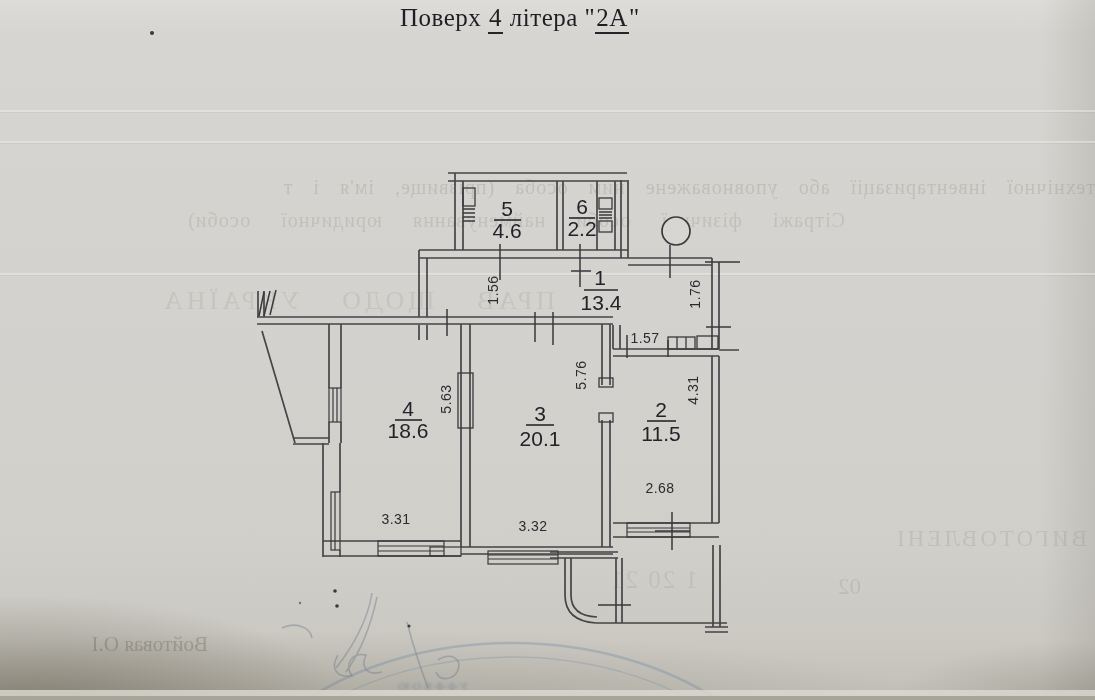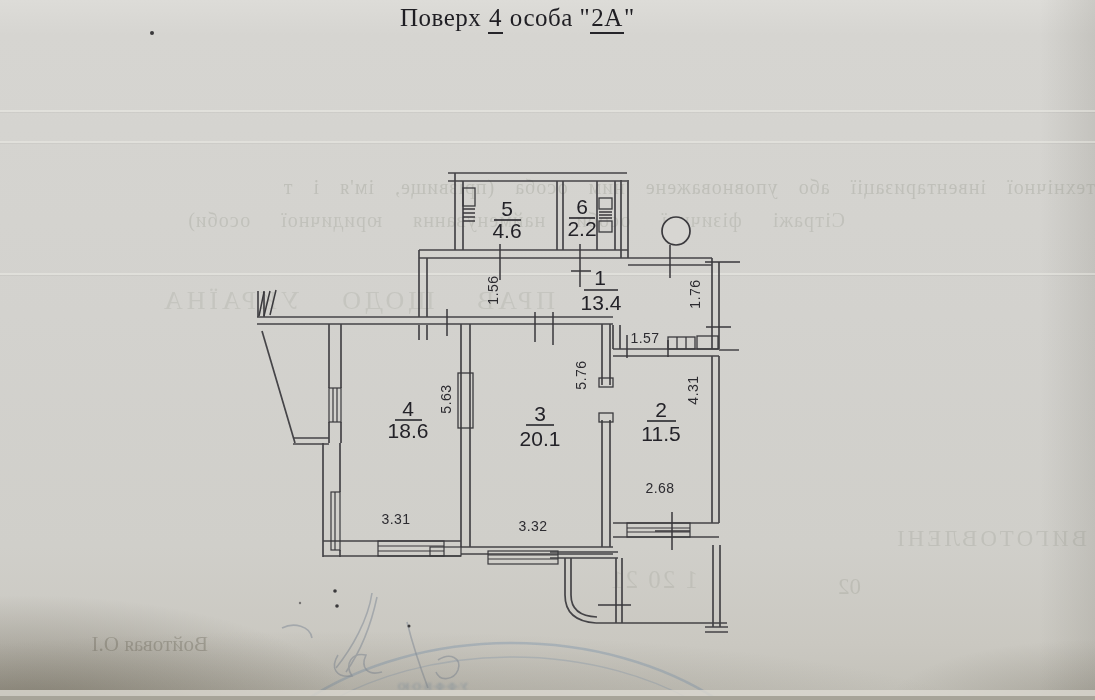--- a/index.html
+++ b/index.html
@@ -204,20 +204,20 @@
       <circle cx="335" cy="591" r="1.8"></circle>
       <circle cx="337" cy="606" r="1.8"></circle>
       <circle cx="409" cy="626" r="1.5"></circle>
       <circle cx="300" cy="603" r="1.2" opacity="0.6"></circle>
     </g>
   </svg>
 
   <div class="title">
     <span>Поверх</span>
     <span class="u">4</span>
-    <span>особа</span>
+    <span>літера</span>
     <span>"</span><span class="u">2А</span><span>"</span>
   </div>
 
   <div class="shade"></div>
   <div class="edgeL"></div>
   <div class="edgeD"></div>
 </div>
 
 </body></html>

